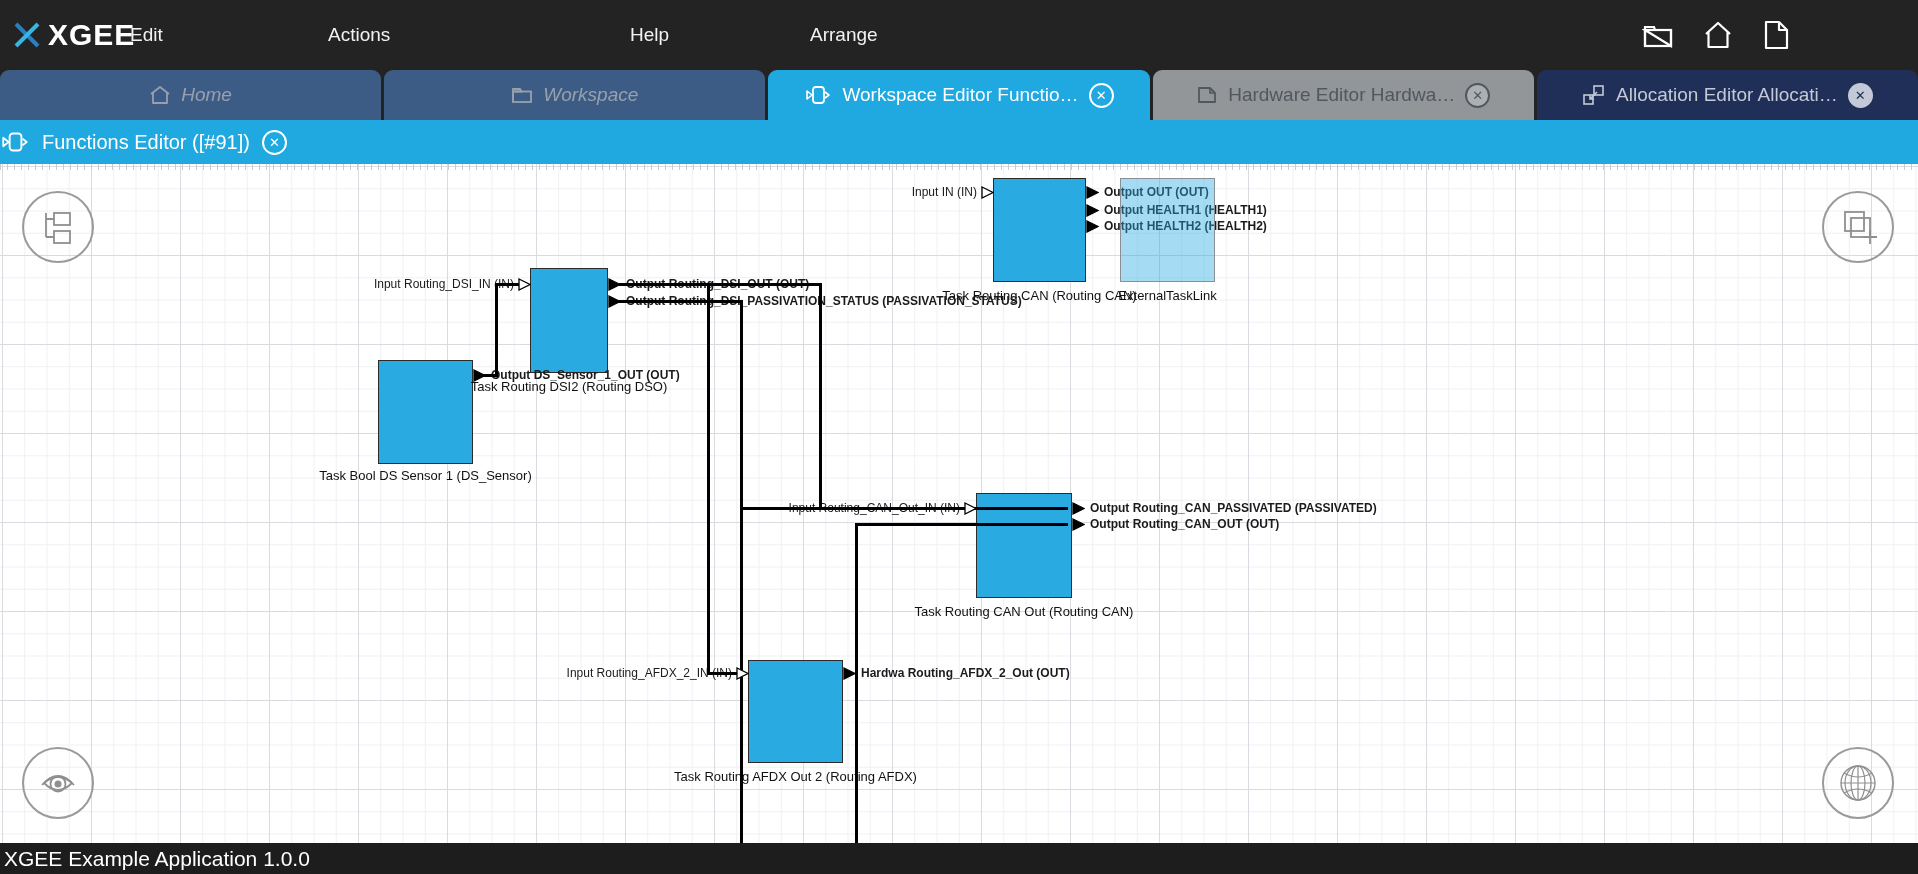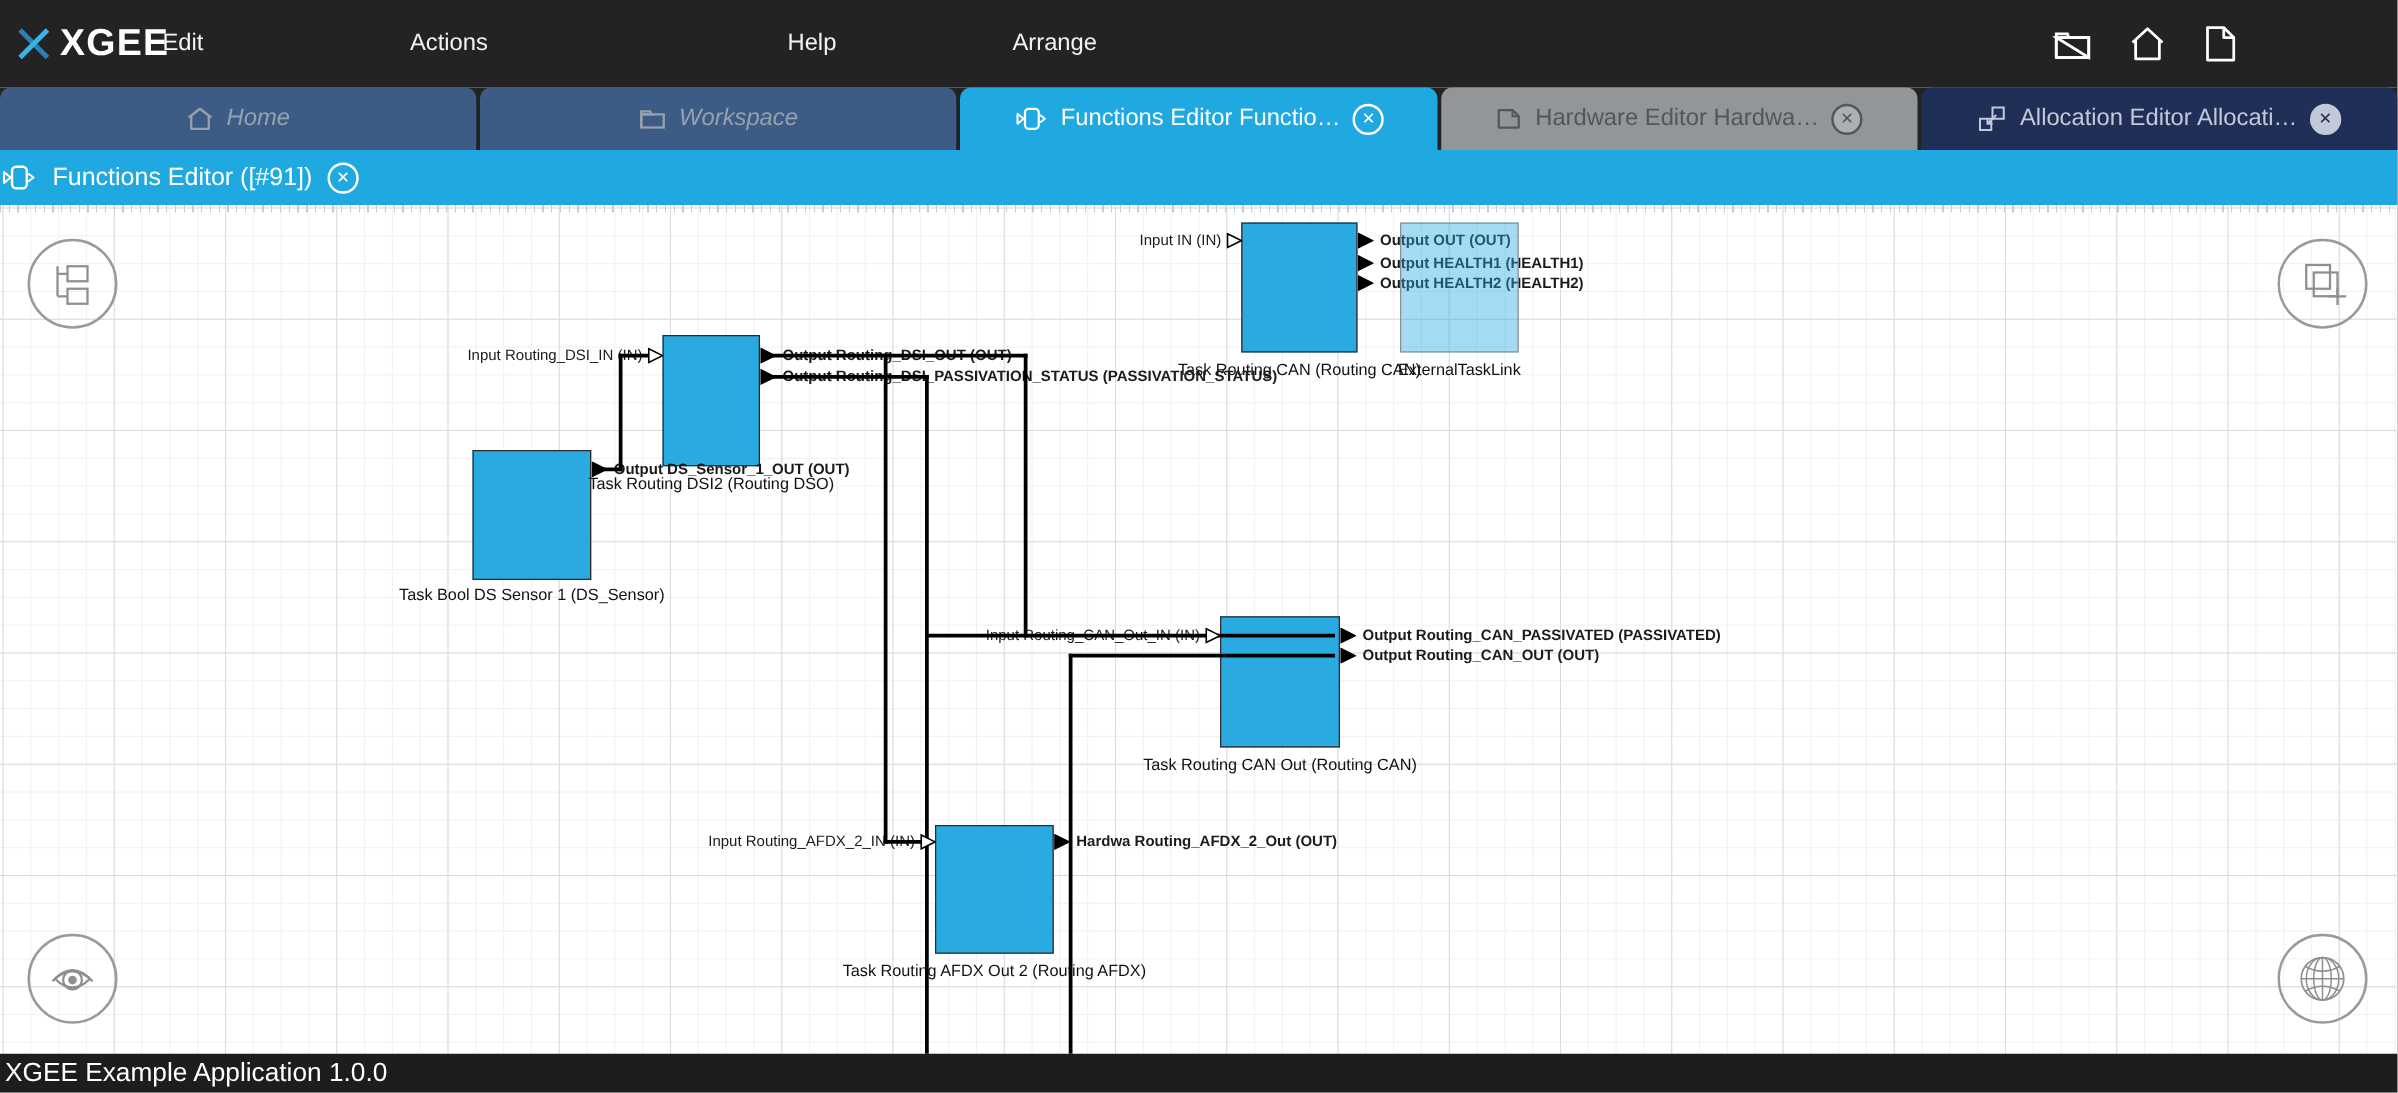--- a/index.html
+++ b/index.html
@@ -107,21 +107,21 @@
         <rect x="2" y="6.5" width="18" height="10.5" fill="none" stroke="#97a1ad" stroke-width="1.8"></rect>
       </svg>
       <span>Workspace</span>
     </div>
     <div class="tab active">
       <svg width="28" height="22" viewBox="0 0 28 22">
         <rect x="9" y="3" width="11" height="16" rx="3" fill="none" stroke="#fff" stroke-width="1.8"></rect>
         <path d="M3 7 L8 11 L3 15 Z" fill="none" stroke="#fff" stroke-width="1.6" stroke-linejoin="round"></path>
         <path d="M21 8 L25 11 L21 14" fill="none" stroke="#fff" stroke-width="1.6" stroke-linejoin="round"></path>
       </svg>
-      <span>Functions Editor Functio…</span>
+      <span>Workspace Editor Functio…</span>
       <span class="closebtn">✕</span>
     </div>
     <div class="tab hardware">
       <svg width="22" height="20" viewBox="0 0 22 20">
         <path d="M3 3 H14 L19 8 V17 H3 Z" fill="none" stroke="#51575e" stroke-width="1.8" stroke-linejoin="round"></path>
         <path d="M14 3 V8 H19" fill="none" stroke="#51575e" stroke-width="1.6"></path>
       </svg>
       <span>Hardware Editor Hardwa…</span>
       <span class="closebtn">✕</span>
     </div>

